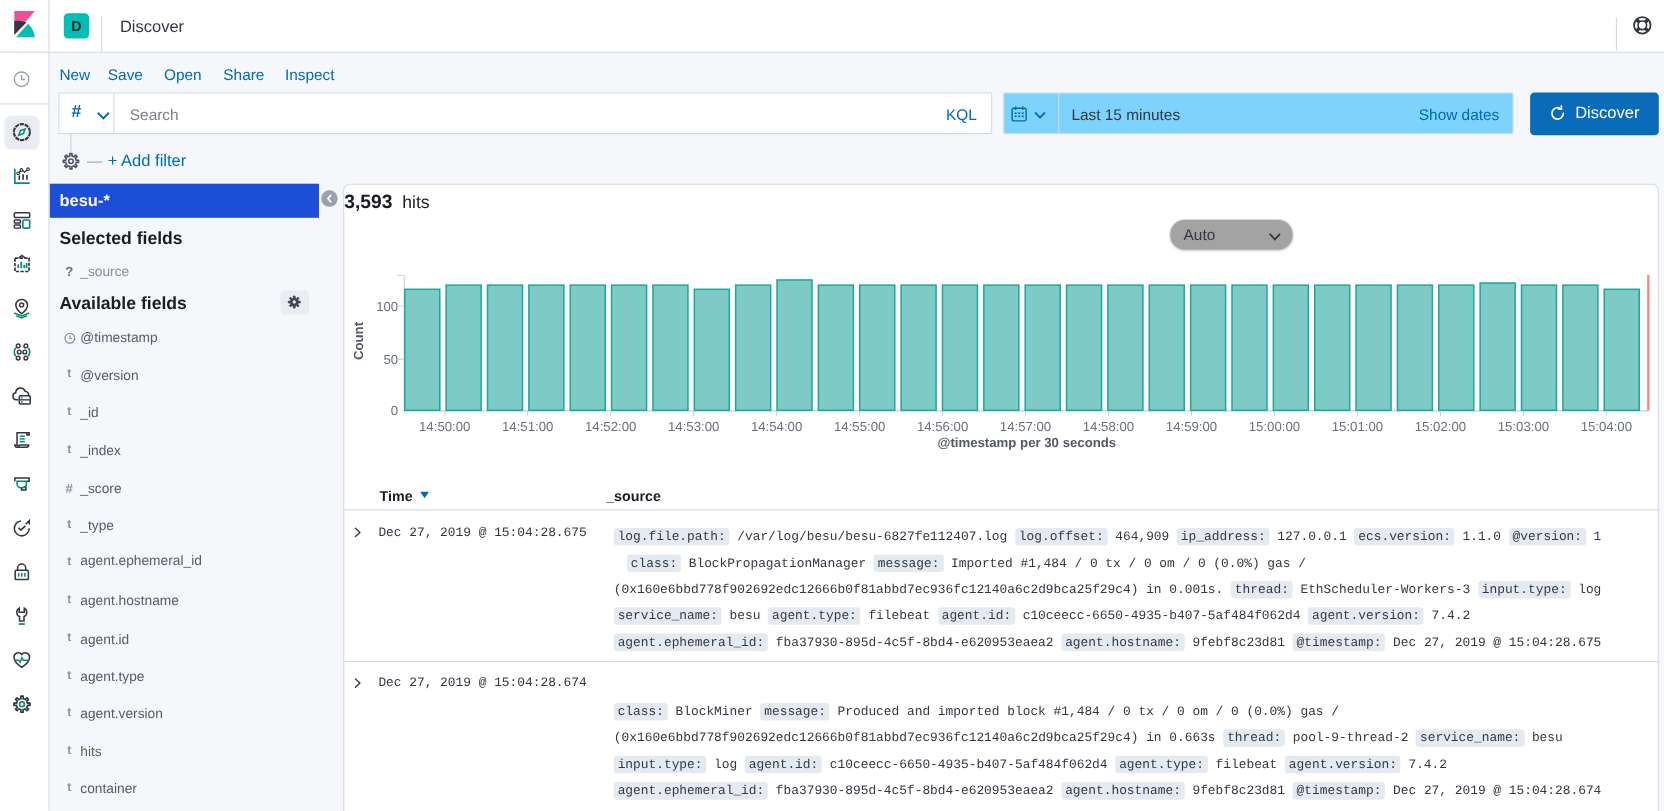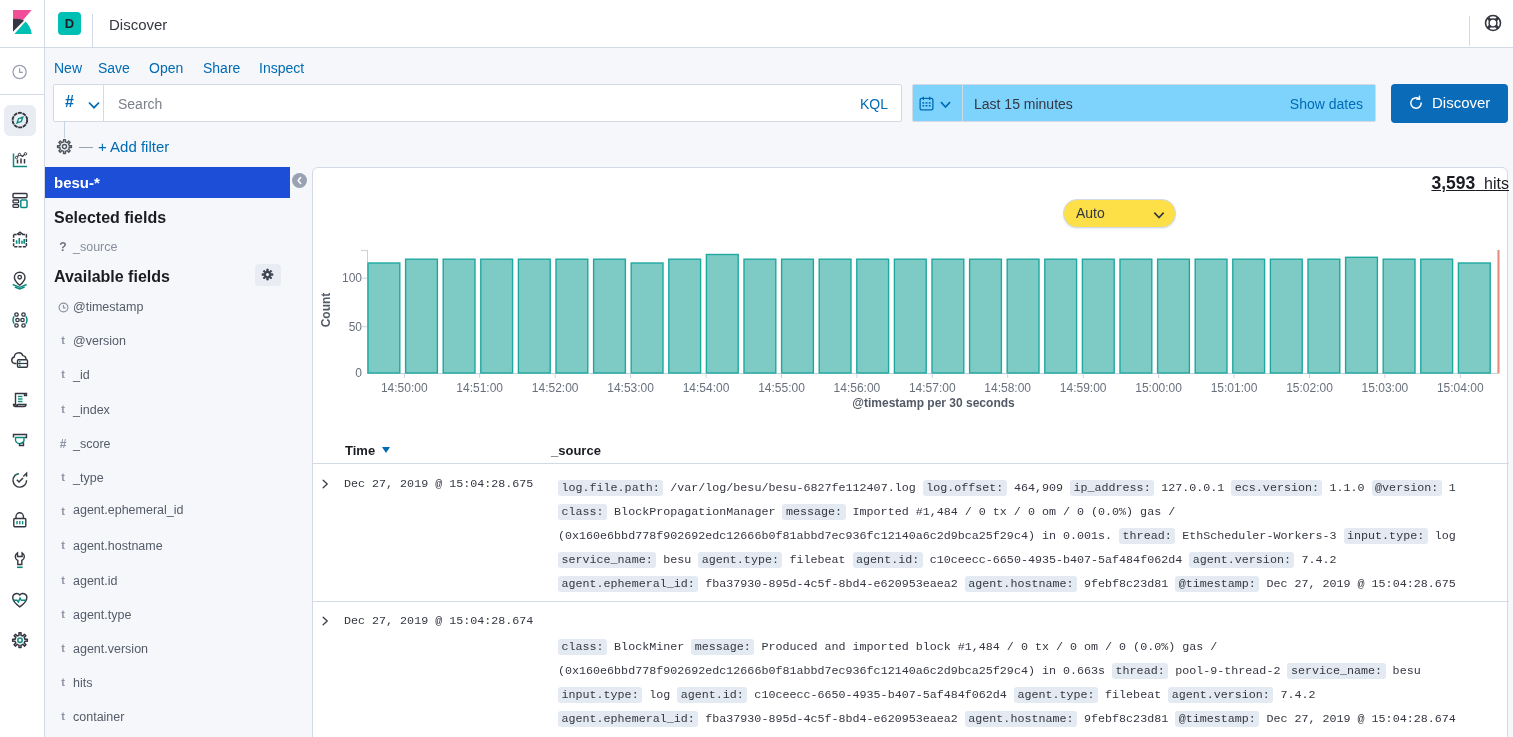--- a/index.html
+++ b/index.html
@@ -43,25 +43,25 @@
     font-weight:bold; font-size:15px; line-height:31px; padding-left:9px; }
   #collapseBtn { position:absolute; left:247px; top:6px; width:15px; height:15px; border-radius:50%;
     background:#98A2B3; }
   .shead { position:absolute; left:9px; font-size:16px; font-weight:bold; color:#1a1c21; }
   #gearBtn { position:absolute; left:210px; top:97px; width:26px; height:22px; background:#E9EDF3; border-radius:4px; }
   .fitem { position:absolute; left:28px; font-size:12.5px; color:#555c69; }
   .ficon { position:absolute; left:12px; width:12px; text-align:center; font-size:11px; font-weight:bold; color:#8c93a2; }
   
   #panel { position:absolute; left:312px; top:167px; width:1196px; height:600px; background:#fff;
     border:1px solid #D3DAE6; border-radius:6px; z-index:4; }
-  #hitsLine { position:absolute; left:0; top:5px; width:1196px; text-align:right; font-size:16px; color:#1a1c21;text-decoration:underline; }
+  #hitsLine { position:absolute; left:0; top:5px; width:1196px; text-align:left; font-size:16px; color:#1a1c21; }
   #hitsLine b { font-size:17.5px; }
   #rangeLine { position:absolute; left:0; top:36px; width:742px; text-align:right; font-size:14.5px; color:#343741; }
   #autoSel { position:absolute; left:750px; top:31px; width:113px; height:29px; border:1px solid #D3DAE6;
-    border-radius:14px; background:#fde047; box-shadow:0 1px 2px rgba(152,162,179,.2); }
+    border-radius:14px; background:#a3a3a3; box-shadow:0 1px 2px rgba(152,162,179,.2); }
   #autoSel span { position:absolute; left:12px; top:5px; font-size:14px; color:#343741; }
   
   #thead { position:absolute; left:0; top:269px; width:1196px; height:27px; border-bottom:1px solid #D3DAE6; }
   .thcell { position:absolute; top:6px; font-size:13px; font-weight:bold; color:#1a1c21; }
   .mono { font-family:"Liberation Mono", monospace; font-size:11.7px; color:#343741; }
   .k { background:#E4EAF2; border-radius:3px; padding:1px 3.5px; }
   .srcline { position:absolute; left:245px; white-space:nowrap; line-height:24px; }
   .trow { position:absolute; left:0; width:1196px; }
   .expander { position:absolute; left:6px; }
   .timecell { position:absolute; left:31px; }
@@ -389,21 +389,21 @@
     <div class="thcell" style="left:238px;">_source</div>
   </div>
 
   <div id="rows">
 <div class="trow" style="top:296px;height:140px;">
   <svg class="expander" width="12" height="12" viewBox="0 0 16 16" style="top:14px;">
     <polyline points="5.5,3 11,8 5.5,13" fill="none" stroke="#343741" stroke-width="1.6" stroke-linecap="round" stroke-linejoin="round"></polyline>
         </svg>
   <div class="timecell mono" style="top:13px;">Dec 27, 2019 @ 15:04:28.675</div>
   <div class="srcline mono" style="top:11.5px;"><span class="k">log.file.path:</span> /var/log/besu/besu-6827fe112407.log <span class="k">log.offset:</span> 464,909 <span class="k">ip_address:</span> 127.0.0.1 <span class="k">ecs.version:</span> 1.1.0 <span class="k">@version:</span> 1</div>
-  <div class="srcline mono" style="top:35.5px;"><span class="k">class:</span> BlockPropagationManager <span class="k">message:</span> Imported #1,484 / 0 tx / 0 om / 0 (0.0%) gas /</div>
+  <div class="srcline mono" style="top:35.5px;margin-left:12px;"><span class="k">class:</span> BlockPropagationManager <span class="k">message:</span> Imported #1,484 / 0 tx / 0 om / 0 (0.0%) gas /</div>
   <div class="srcline mono" style="top:59.5px;">(0x160e6bbd778f902692edc12666b0f81abbd7ec936fc12140a6c2d9bca25f29c4) in 0.001s. <span class="k">thread:</span> EthScheduler-Workers-3 <span class="k">input.type:</span> log</div>
   <div class="srcline mono" style="top:83.5px;"><span class="k">service_name:</span> besu <span class="k">agent.type:</span> filebeat <span class="k">agent.id:</span> c10ceecc-6650-4935-b407-5af484f062d4 <span class="k">agent.version:</span> 7.4.2</div>
   <div class="srcline mono" style="top:107.5px;"><span class="k">agent.ephemeral_id:</span> fba37930-895d-4c5f-8bd4-e620953eaea2 <span class="k">agent.hostname:</span> 9febf8c23d81 <span class="k">@timestamp:</span> Dec 27, 2019 @ 15:04:28.675</div>
 </div>
 <div class="rowdiv" style="top:433px;"></div>
 <div class="trow" style="top:433px;height:140px;">
   <svg class="expander" width="12" height="12" viewBox="0 0 16 16" style="top:14px;">
     <polyline points="5.5,3 11,8 5.5,13" fill="none" stroke="#343741" stroke-width="1.6" stroke-linecap="round" stroke-linejoin="round"></polyline>
         </svg>
   <div class="timecell mono" style="top:13px;">Dec 27, 2019 @ 15:04:28.674</div>

